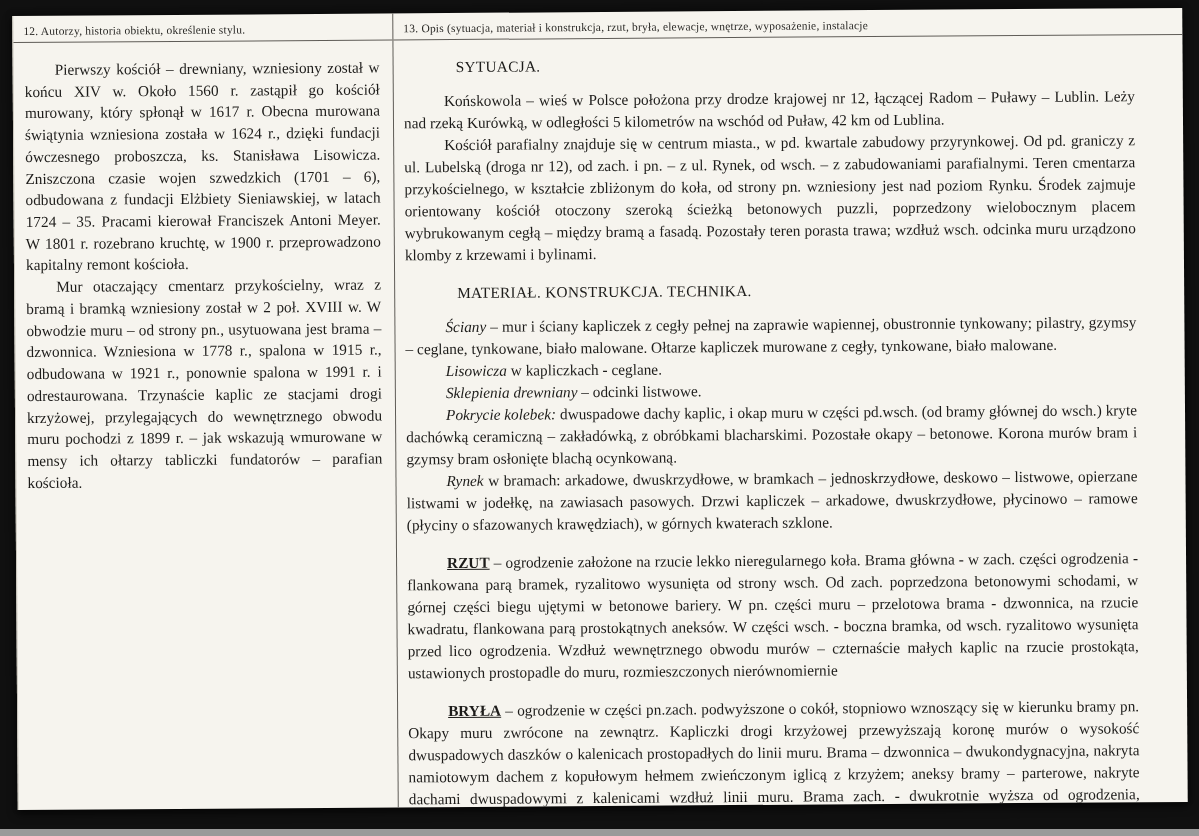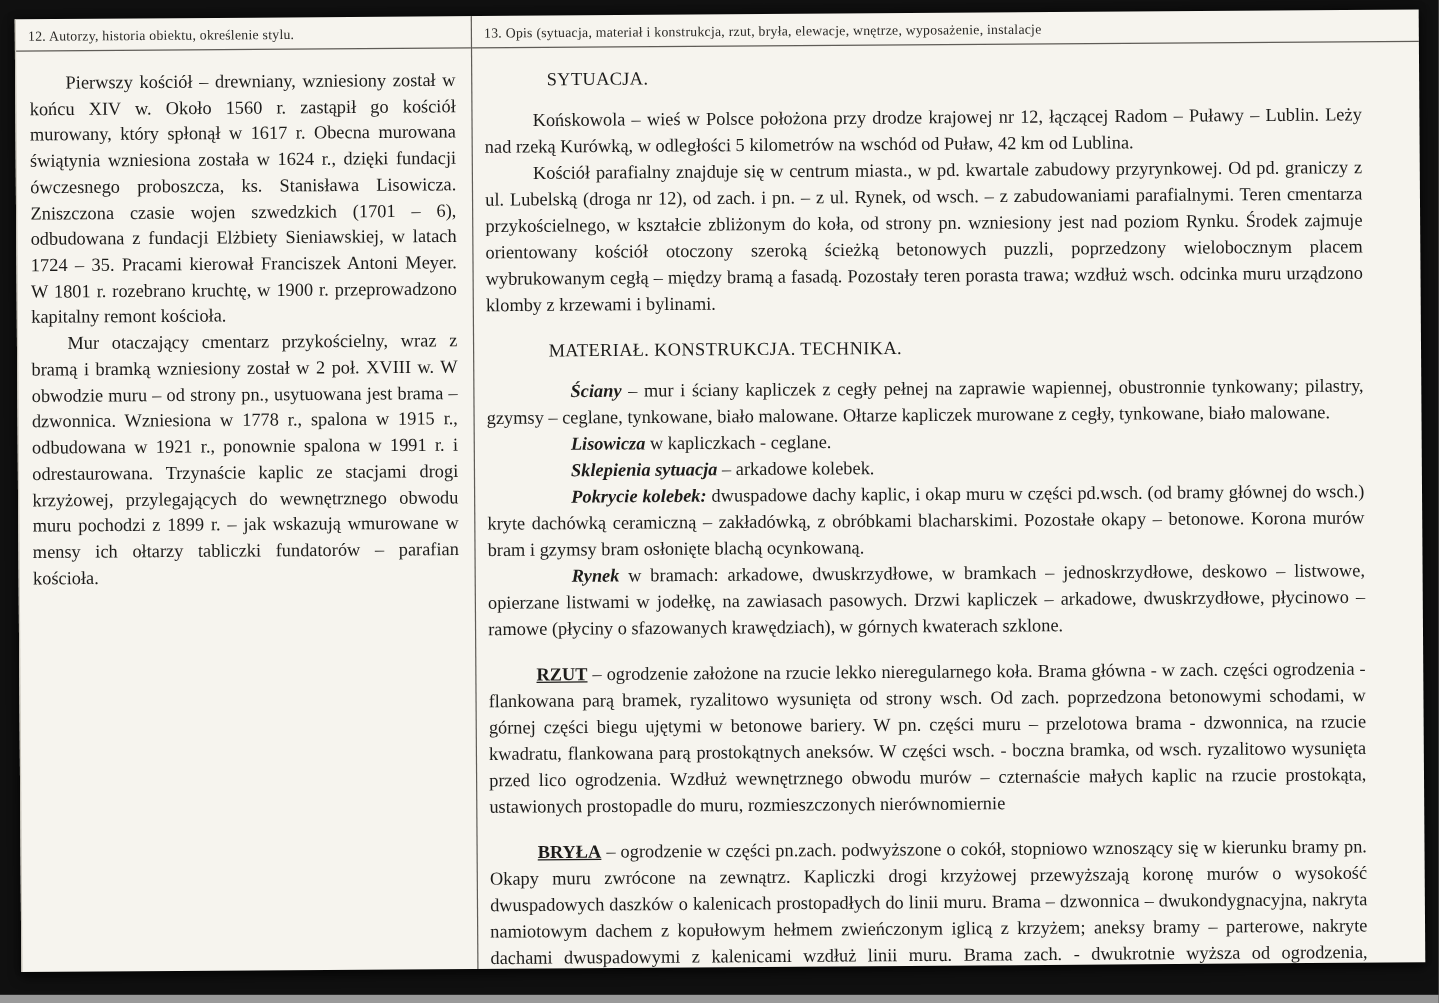--- a/index.html
+++ b/index.html
@@ -55,21 +55,21 @@
     text-align: justify;
   }
   .sec-heading {
     margin: 2px 0 12px 0;
     padding-left: 52px;
     letter-spacing: 0.3px;
   }
   .sec-heading.mid { margin-top: 16px; }
   .para { margin: 0; text-indent: 40px; }
   .para.gap { margin-top: 16px; }
-  .lead-bi { font-weight: bold; font-style: italic; margin-left: 30px; }
+  .lead-bi { font-weight: normal; font-style: italic; }
   .lead-b  { font-weight: bold; text-decoration: underline; }
 </style>
 </head>
 <body>
 
 <div class="paper">
 
   <div class="col col-left">
     <div class="col-header">12. Autorzy, historia obiektu, określenie stylu.</div>
     <div class="col-body">
@@ -87,21 +87,21 @@
       <p class="para"><span>Końskowola – wieś w Polsce położona przy drodze krajowej nr 12, łączącej Radom – Puławy – Lublin. Leży nad rzeką Kurówką, w odległości 5 kilometrów na wschód od Puław,  42 km od Lublina.</span></p>
 
       <p class="para"><span>Kościół parafialny znajduje się w centrum miasta., w pd. kwartale zabudowy przyrynkowej.  Od pd. graniczy z ul. Lubelską (droga nr 12), od zach. i pn. – z ul. Rynek,  od  wsch. – z zabudowaniami parafialnymi.  Teren cmentarza przykościelnego, w kształcie zbliżonym do koła, od strony pn. wzniesiony jest nad poziom Rynku. Środek zajmuje orientowany kościół otoczony szeroką ścieżką betonowych puzzli, poprzedzony wielobocznym placem wybrukowanym cegłą – między bramą a fasadą. Pozostały teren porasta trawa; wzdłuż  wsch. odcinka muru urządzono klomby z krzewami i bylinami.</span></p>
 
       <div class="sec-heading mid">MATERIAŁ. KONSTRUKCJA. TECHNIKA.</div>
 
       <p class="para"><span class="lead-bi">Ściany</span><span> – mur i ściany kapliczek z cegły pełnej na zaprawie wapiennej, obustronnie tynkowany; pilastry, gzymsy – ceglane, tynkowane, biało malowane. Ołtarze kapliczek murowane z cegły, tynkowane, biało malowane.</span></p>
 
       <p class="para"><span class="lead-bi">Lisowicza</span><span> w kapliczkach  - ceglane.</span></p>
 
-      <p class="para"><span class="lead-bi">Sklepienia sytuacja</span><span> – arkadowe kolebek.</span></p>
+      <p class="para"><span class="lead-bi">Sklepienia drewniany</span><span> – odcinki listwowe.</span></p>
 
       <p class="para"><span class="lead-bi">Pokrycie kolebek:</span><span> dwuspadowe dachy kaplic, i okap muru w części pd.wsch. (od bramy głównej do wsch.) kryte dachówką ceramiczną – zakładówką, z obróbkami blacharskimi. Pozostałe okapy – betonowe.  Korona murów bram  i gzymsy bram osłonięte blachą ocynkowaną.</span></p>
 
       <p class="para"><span class="lead-bi">Rynek</span><span> w bramach: arkadowe, dwuskrzydłowe, w bramkach – jednoskrzydłowe,  deskowo – listwowe, opierzane listwami w jodełkę, na zawiasach pasowych. Drzwi kapliczek – arkadowe, dwuskrzydłowe, płycinowo – ramowe (płyciny o sfazowanych krawędziach), w górnych kwaterach szklone.</span></p>
 
       <p class="para gap"><span class="lead-b">RZUT</span><span> – ogrodzenie założone na rzucie  lekko nieregularnego koła. Brama główna  - w zach. części ogrodzenia - flankowana parą bramek,  ryzalitowo wysunięta od strony wsch. Od zach. poprzedzona betonowymi schodami, w górnej części biegu ujętymi w betonowe bariery.  W  pn. części muru – przelotowa brama  - dzwonnica, na rzucie kwadratu, flankowana parą prostokątnych aneksów.  W  części  wsch.  - boczna bramka, od wsch. ryzalitowo wysunięta przed lico ogrodzenia. Wzdłuż wewnętrznego obwodu murów – czternaście małych kaplic na rzucie prostokąta, ustawionych prostopadle do muru, rozmieszczonych nierównomiernie</span></p>
 
       <p class="para gap"><span class="lead-b">BRYŁA</span><span> – ogrodzenie w części pn.zach.  podwyższone o cokół, stopniowo wznoszący się w kierunku bramy pn. Okapy muru zwrócone na zewnątrz. Kapliczki drogi krzyżowej przewyższają koronę murów  o wysokość dwuspadowych daszków o kalenicach prostopadłych do linii muru. Brama – dzwonnica – dwukondygnacyjna, nakryta namiotowym dachem z  kopułowym hełmem zwieńczonym iglicą z krzyżem; aneksy bramy – parterowe, nakryte dachami dwuspadowymi  z kalenicami wzdłuż linii muru. Brama zach. - dwukrotnie wyższa od ogrodzenia, trójarkadowa, ze zwieńczeniem o falistym wykroju. Bramka .wsch. – wyższa ok. 1/3 od ogrodzenia,; ćwierćkoliste zwieńczenie ujęte dwuspadowymi sterczynami.</span></p>
 
     </div>

